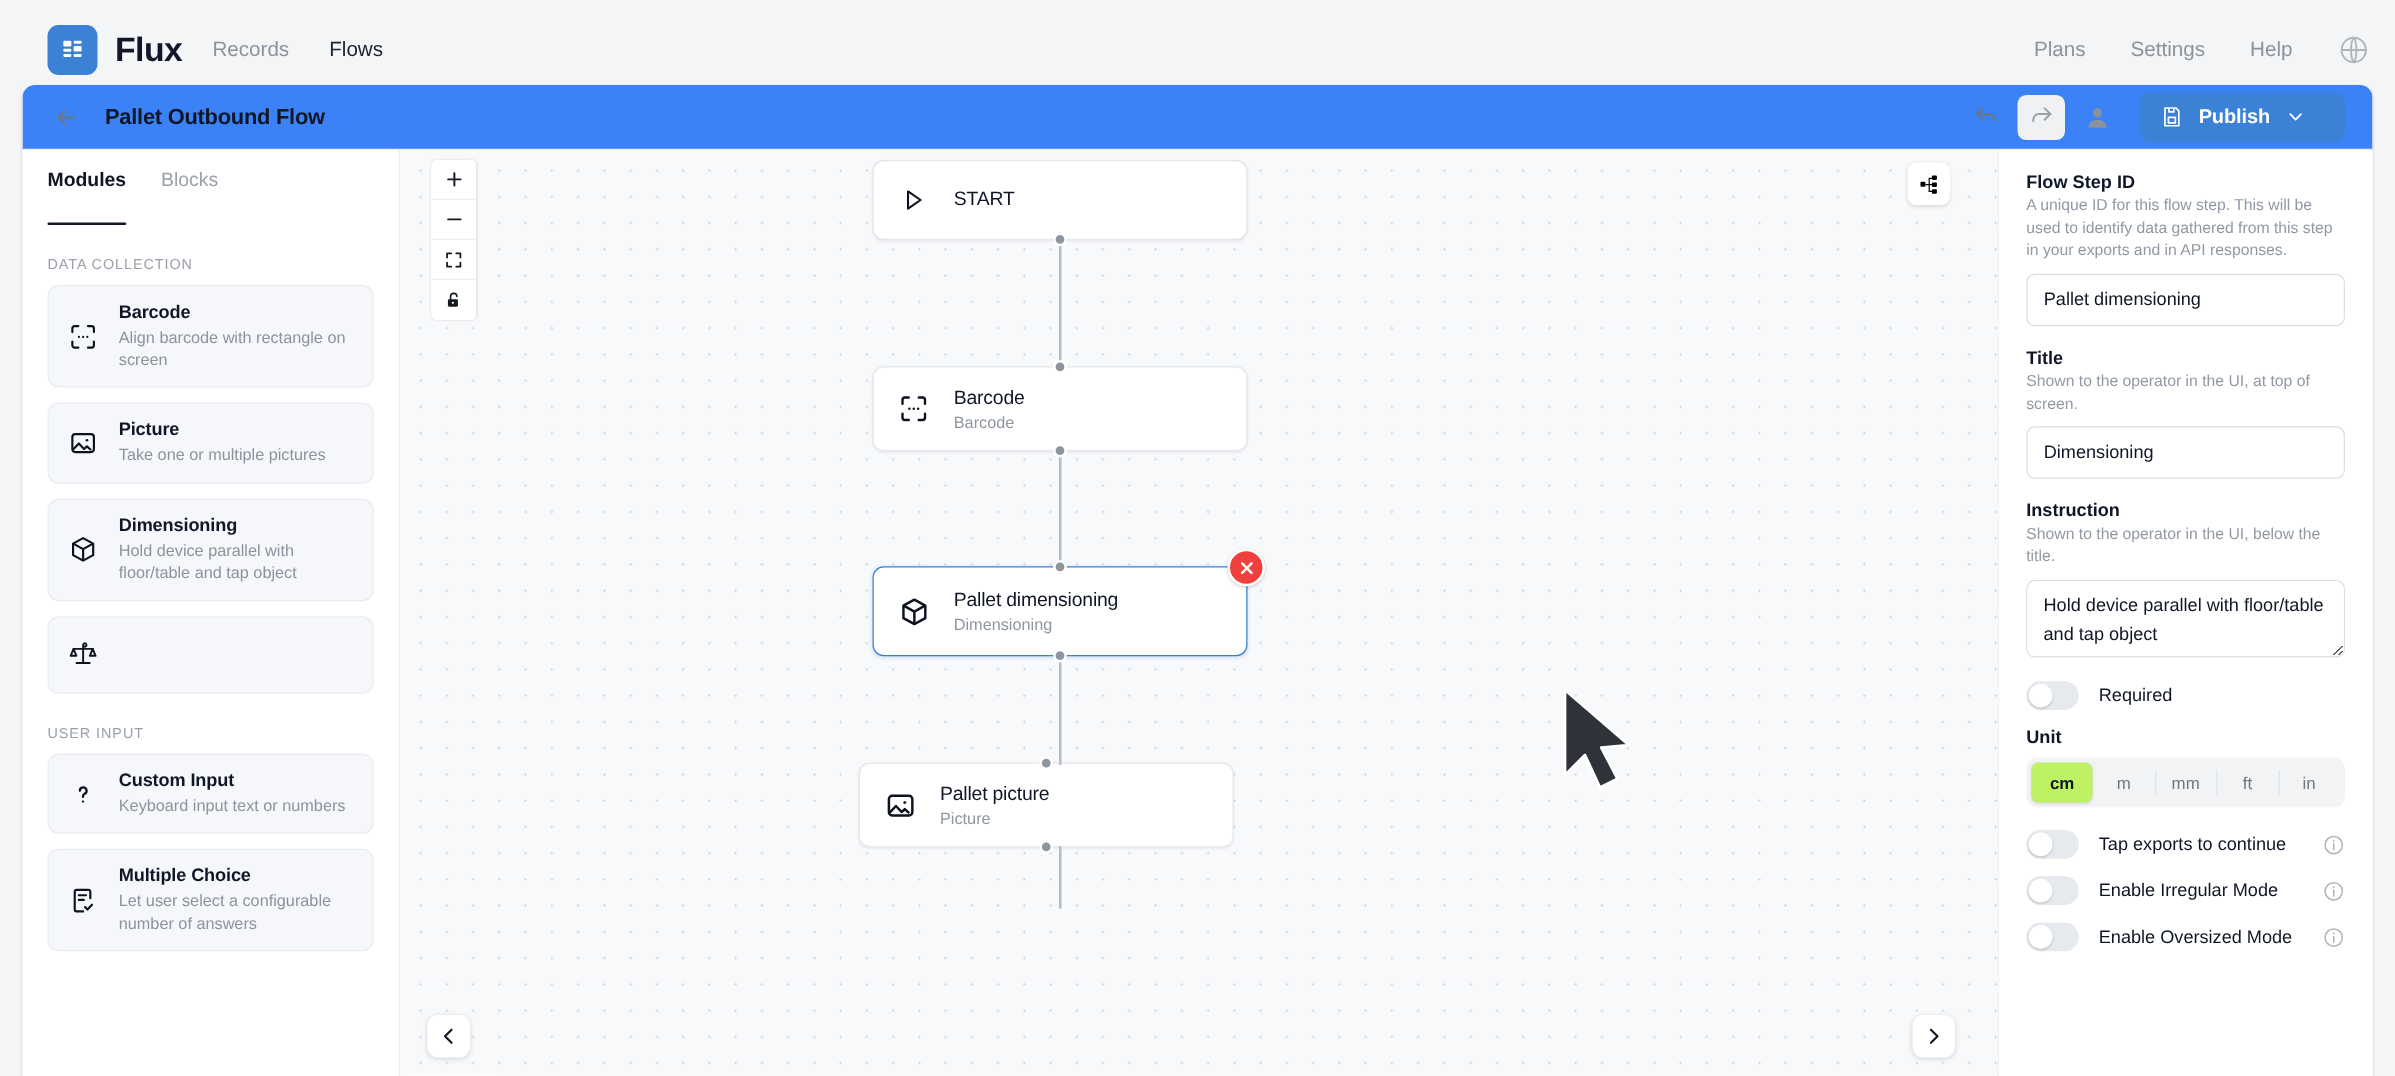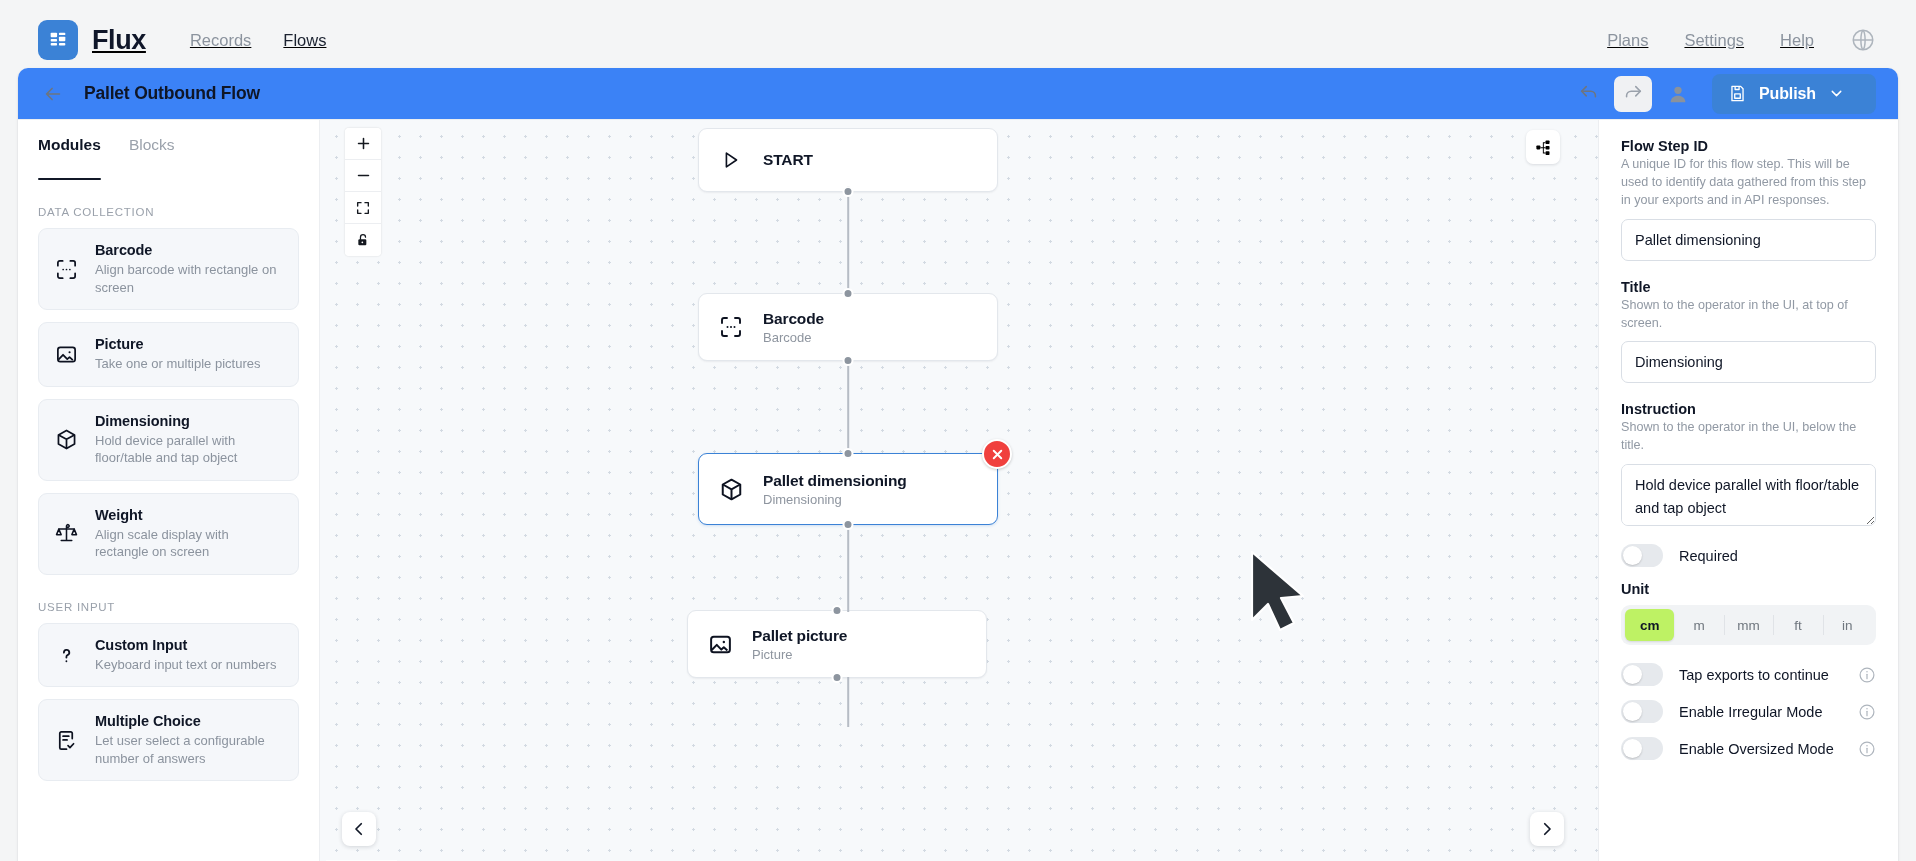--- a/index.html
+++ b/index.html
@@ -10,33 +10,32 @@
     overflow: hidden;
     -webkit-font-smoothing: antialiased;
   }
   .app { position: relative; width: 1916px; height: 861px; }
 
   
   .topnav {
     height: 80px; width: 100%;
     background: #f4f5f6;
     display: flex; align-items: center;
-    padding: 0 40px 0 38px;
-    text-decoration: underline;
+    padding: 0 20px 0 38px;
   }
   .brand { display: flex; align-items: center; gap: 14px; }
   .brand-logo {
     width: 40px; height: 40px; border-radius: 9px;
     background: #3b82d6;
     display: flex; align-items: center; justify-content: center;
   }
   .brand-name {
     font-size: 27px; font-weight: 700; color: #10172a; letter-spacing: -0.4px;
   }
-  .nav-links { display: flex; align-items: center; gap: 32px; margin-left: 44px; }
+  .nav-links { display: flex; align-items: center; gap: 32px; margin-left: 24px; }
   .nav-link { font-size: 16.5px; color: #8b939e; cursor: pointer; }
   .nav-link.active { color: #1b2230; }
   .nav-right { margin-left: auto; display: flex; align-items: center; gap: 36px; }
   .nav-right .nav-link { color: #8b939e; font-size: 16.5px; }
   .globe-icon { width: 26px; height: 26px; color: #aeb5bd; display: flex; cursor: pointer; }
 
   
   .workspace {
     position: absolute; left: 18px; top: 68px;
     width: 1880px; height: 810px;
@@ -142,21 +141,21 @@
   .node {
     position: absolute; width: 300px; background: #fff;
     border: 1px solid #e3e7ec; border-radius: 9px;
     box-shadow: 0 1px 2px rgba(16,24,40,.06);
     display: flex; align-items: center; gap: 18px;
     padding: 0 18px; cursor: pointer;
   }
   .node.selected { border: 1.8px solid #3b82d6; box-shadow: 0 1px 3px rgba(59,130,214,.22); }
   .node-icon { width: 28px; flex: 0 0 28px; display: flex; align-items: center; justify-content: center; color: #0d1220; }
   .node-text { display: flex; flex-direction: column; gap: 2px; }
-  .node-title { font-size: 15.5px; font-weight: 700; color: #0f1626; letter-spacing: -0.15px; }
+  .node-title { font-size: 15.5px; font-weight: 400; color: #0f1626; letter-spacing: -0.15px; }
   .node-sub { font-size: 13px; color: #8e959f; }
   .handle {
     position: absolute; width: 11px; height: 11px; border-radius: 50%;
     background: #8d959f; border: 2px solid #fff; left: 50%; transform: translateX(-50%); z-index: 4;
   }
   .handle.top { top: -6px; }
   .handle.bottom { bottom: -6px; }
   .edge {
     position: absolute; width: 1.6px; background: #b6bcc5; left: 50%;
     transform: translateX(-50%); z-index: 1;
@@ -350,24 +349,20 @@
           </div>
         </div>
 
         <div class="module-card">
           <span class="module-icon">
             <svg width="23" height="23" viewBox="0 0 24 24" fill="none" stroke="currentColor" stroke-width="1.6" stroke-linecap="round" stroke-linejoin="round">
               <path d="M12 4.2v15M6.5 19.2h11M4 7.4h16M12 4.2a1.4 1.4 0 1 0 0-.1"></path>
               <path d="M4 7.4L1.6 13.2h4.8zM20 7.4l-2.4 5.8h4.8z"></path>
             </svg>
           </span>
-          <div class="module-text">
-            <span class="module-title">Weight</span>
-            <span class="module-desc">Align scale display with rectangle on screen</span>
-          </div>
         </div>
 
         <div class="group-title">USER INPUT</div>
 
         <div class="module-card">
           <span class="module-icon">
             <svg width="23" height="23" viewBox="0 0 24 24" fill="none" stroke="currentColor" stroke-width="1.9" stroke-linecap="round" stroke-linejoin="round">
               <path d="M9.3 9a2.8 2.8 0 1 1 3.7 2.65c-.75.3-1.1 1-1.1 1.85v.6"></path>
               <circle cx="11.9" cy="18" r=".95" fill="currentColor" stroke="none"></circle>
             </svg>

